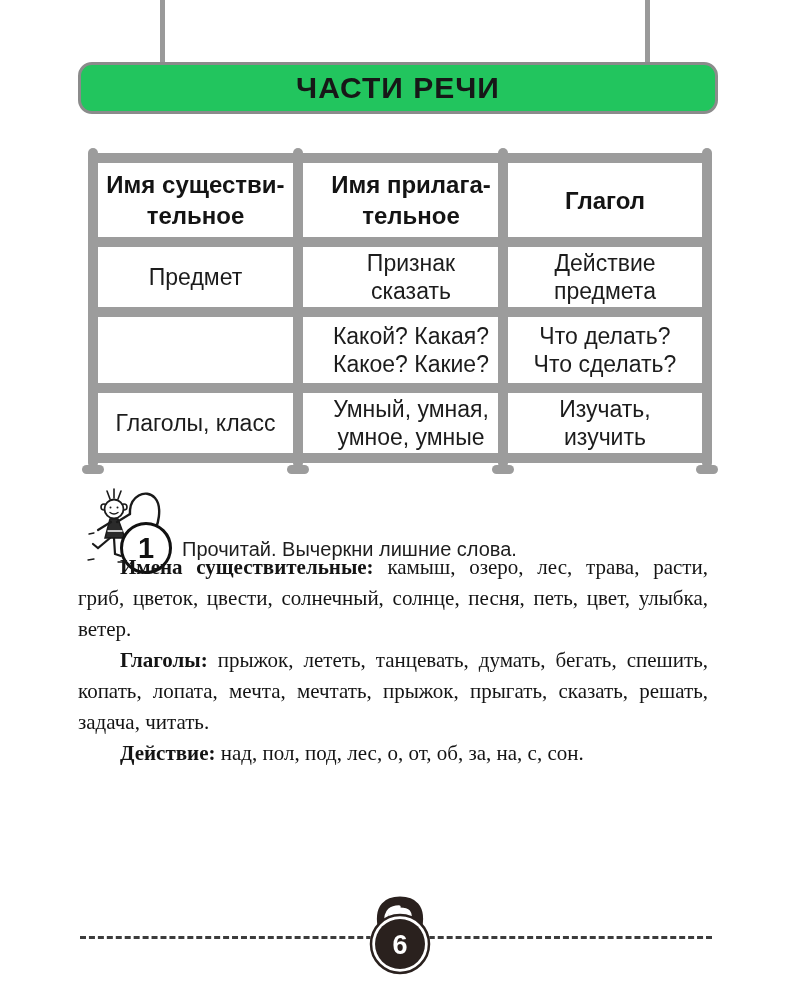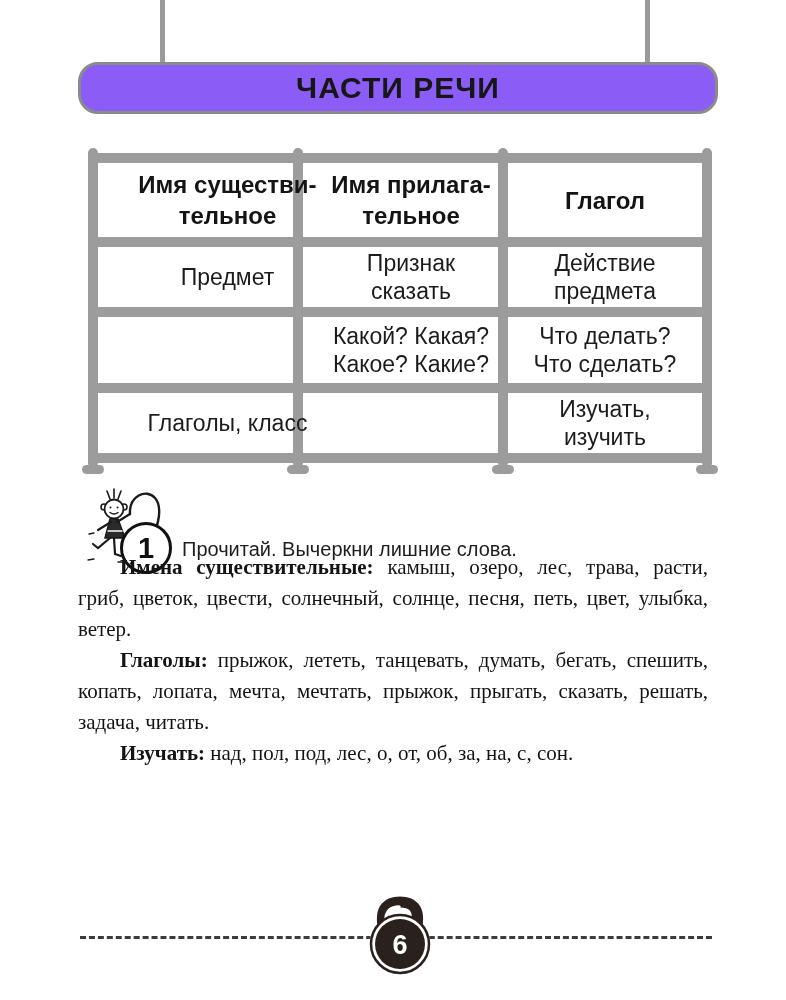--- a/index.html
+++ b/index.html
@@ -6,33 +6,33 @@
   .page{position:relative;width:786px;height:1000px;background:#ffffff;overflow:hidden;
         font-family:"Liberation Sans",sans-serif;color:#1a1a1a;}
 
   
   .hanger{position:absolute;top:0;width:5px;height:64px;background:#9a9a9a;}
   .hanger-left{left:160px;}
   .hanger-right{left:645px;}
 
   
   .title-box{position:absolute;left:78px;top:62px;width:640px;height:52px;
-             background:#8b5cf6;border:3px solid #8b8b8b;border-radius:20px;
+             background:#22c55e;border:3px solid #8b8b8b;border-radius:14px;
              box-sizing:border-box;display:flex;align-items:center;justify-content:center;}
   .title-box span{font-weight:bold;font-size:30px;letter-spacing:1px;color:#171717;}
 
   
   .fence-table{position:absolute;left:88px;top:146px;width:624px;height:336px;}
   .post{position:absolute;top:2px;width:10px;height:320px;background:#9c9c9c;border-radius:5px;}
   .post-foot{position:absolute;top:319px;width:22px;height:9px;background:#9c9c9c;border-radius:5px;}
   .rail{position:absolute;left:0;width:624px;height:10px;background:#9c9c9c;border-radius:2px;}
   .cell{position:absolute;display:flex;align-items:center;justify-content:center;
         text-align:center;white-space:pre-line;font-size:23px;line-height:28px;color:#1c1c1c;}
   .cell.head{font-weight:bold;font-size:24px;line-height:31px;color:#141414;}
-  .c1{left:4px;width:195px;padding-left:38px;} .c2{left:215px;width:216px;} .c3{left:420px;width:194px;}
+  .c1{left:10px;width:195px;} .c2{left:215px;width:216px;} .c3{left:420px;width:194px;}
   .rh{top:17px;height:74px;} .r2{top:101px;height:60px;} .r3{top:171px;height:66px;} .r4{top:247px;height:60px;}
 
   
   .girl-icon{position:absolute;left:84px;top:486px;}
   .task-badge{position:absolute;left:120px;top:522px;width:52px;height:52px;background:#fff;
               border:3.5px solid #111;border-radius:50%;box-sizing:border-box;
               display:flex;align-items:center;justify-content:center;
               font-weight:bold;font-size:29px;color:#111;}
   .instruction{position:absolute;left:182px;top:529px;font-size:20px;line-height:40px;color:#1e1e1e;}
 
@@ -91,20 +91,22 @@
 сказать</div>
     <div class="cell r2 c3">Действие
 предмета</div>
 
     <div class="cell r3 c2">Какой? Какая?
 Какое? Какие?</div>
     <div class="cell r3 c3">Что делать?
 Что сделать?</div>
 
     <div class="cell r4 c1">Глаголы, класс</div>
+    <div class="cell r4 c2">Умный, умная,
+умное, умные</div>
     <div class="cell r4 c3">Изучать,
 изучить</div>
   </div>
 
   <div class="girl-icon">
     <svg width="82" height="96" viewBox="0 0 82 96">
       <g fill="none" stroke="#1a1a1a" stroke-width="2" stroke-linecap="round">
 
         <path d="M46,28 C45,10 62,2 71,12 C78,20 76,40 66,52" stroke-width="2.4"></path>
 
@@ -132,21 +134,21 @@
     </svg>
   </div>
   <div class="task-badge">
     <span>1</span>
   </div>
   <div class="instruction">Прочитай. Вычеркни лишние слова.</div>
 
   <div class="body-text">
     <p><b>Имена существительные:</b> <span>камыш, озеро, лес, трава, расти, гриб, цветок, цвести, солнечный, солнце, песня, петь, цвет, улыбка, ветер.</span></p>
     <p><b>Глаголы:</b> <span>прыжок, лететь, танцевать, думать, бегать, спешить, копать, лопата, мечта, мечтать, прыжок, прыгать, сказать, решать, задача, читать.</span></p>
-    <p><b>Изучать:</b> <span>над, пол, под, лес, о, от, об, за, на, с, сон.</span></p>
+    <p><b>Действие:</b> <span>над, пол, под, лес, о, от, об, за, на, с, сон.</span></p>
   </div>
 
   <div class="footer-line"></div>
   <div class="kettlebell">
     <svg width="68" height="84" viewBox="0 0 68 84">
       <path d="M34 1 C19 1 12 10 15 22 C7 29 4 38 4 47 C4 65 18 79 34 79 C50 79 64 65 64 47 C64 38 61 29 53 22 C56 10 49 1 34 1 Z" fill="#ffffff"></path>
       <path d="M18 34 C12 10 24 6 34 6 C44 6 56 10 50 34" fill="none" stroke="#2a211e" stroke-width="11" stroke-linecap="round"></path>
       <path d="M20 27 C19 14 26 11 33 11" fill="none" stroke="#ffffff" stroke-width="3.5" stroke-linecap="round"></path>
       <circle cx="34" cy="48" r="29" fill="#ffffff" stroke="#2a211e" stroke-width="2.5"></circle>
       <circle cx="34" cy="48" r="25" fill="#2a211e"></circle>

